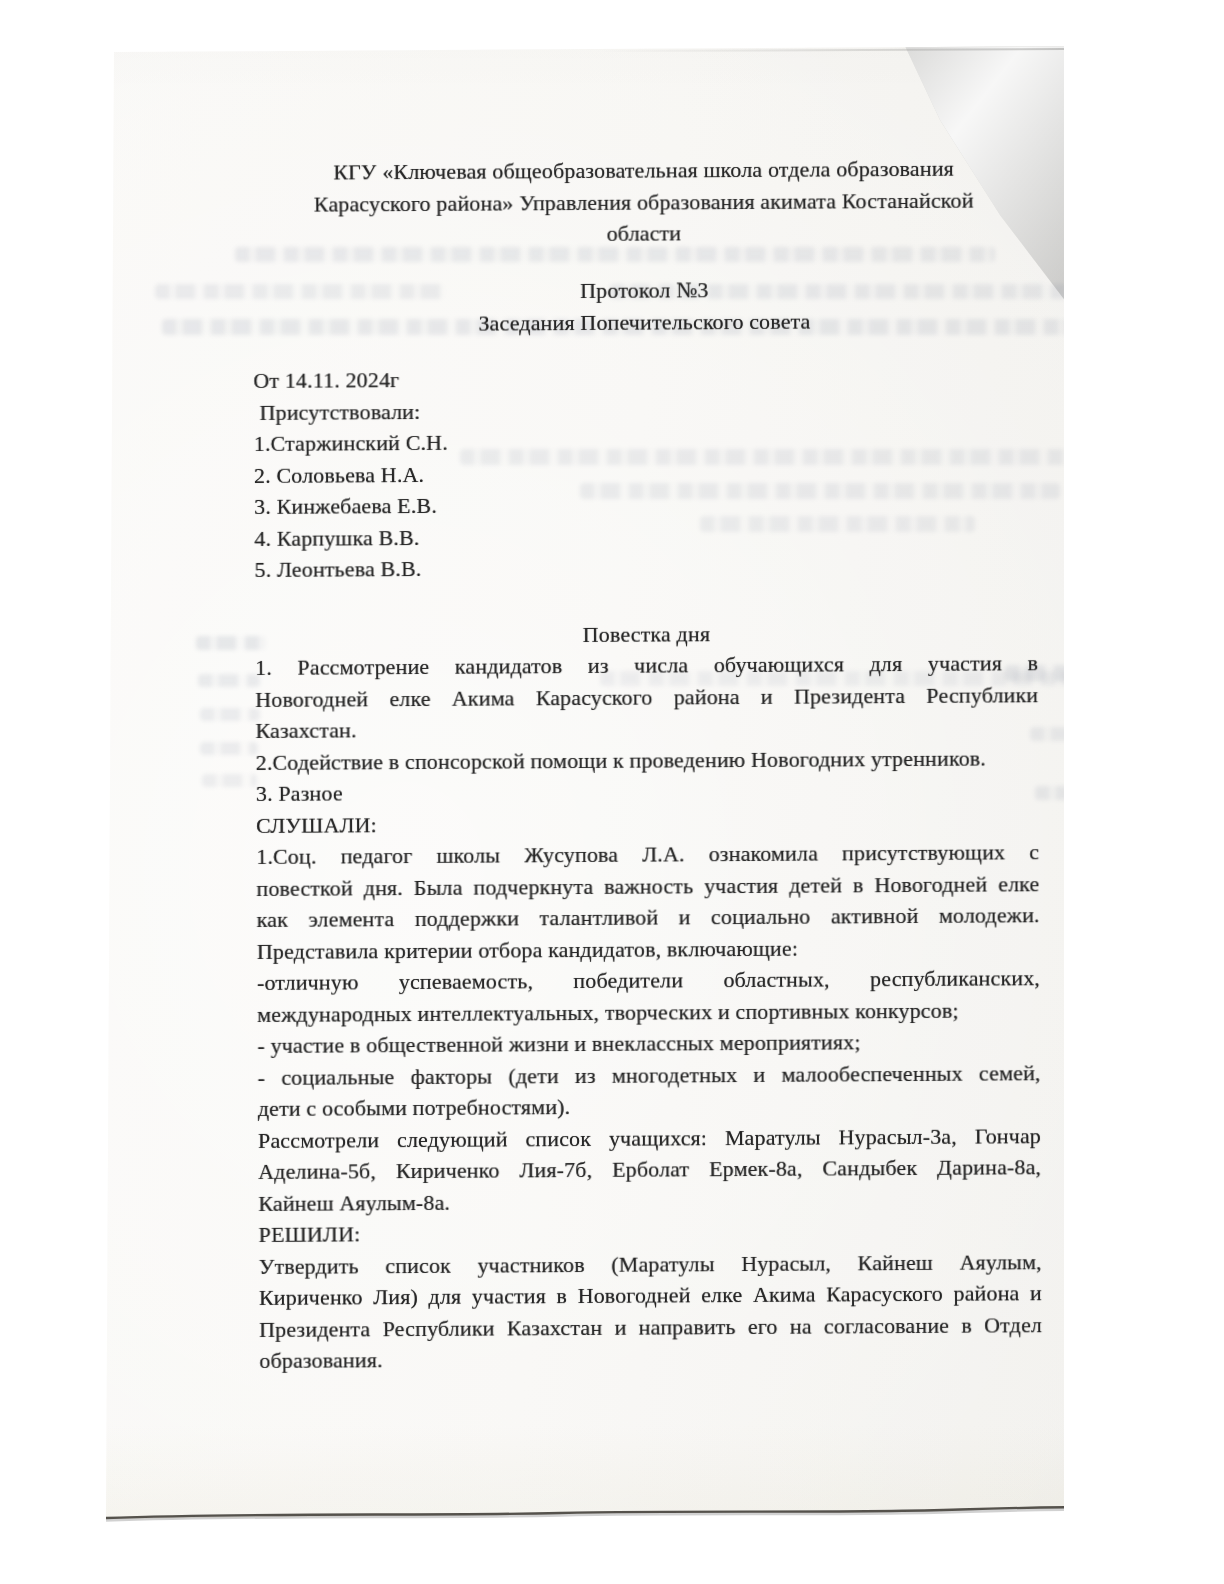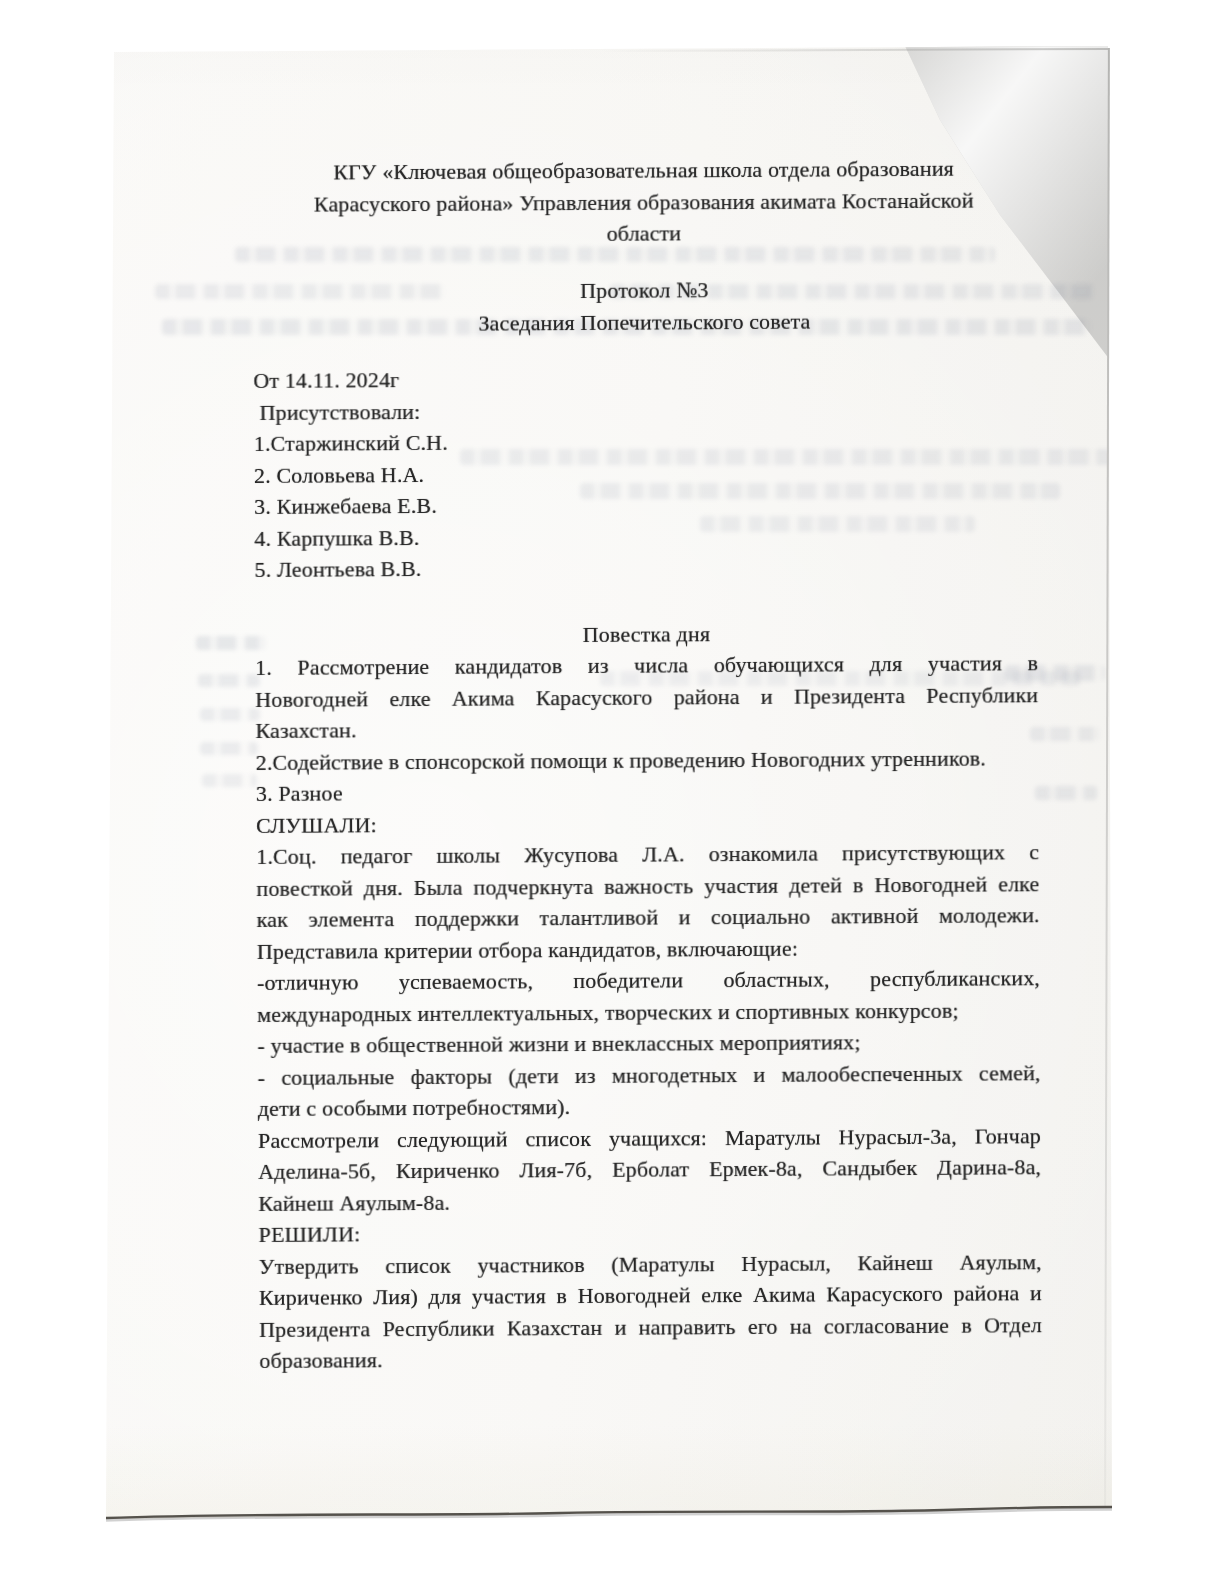--- a/index.html
+++ b/index.html
@@ -3,21 +3,20 @@
 <meta charset="utf-8">
 <style>
   html, body { margin: 0; padding: 0; background: #ffffff; }
   .page {
     position: relative;
     width: 1064px;
     height: 1584px;
     background: #ffffff;
     overflow: hidden;
     font-family: "Liberation Serif", "DejaVu Serif", serif;
-    padding-left: 48px;
   }
   
   .paper {
     position: absolute;
     inset: 0;
     clip-path: polygon(114px 52px, 1108px 46px, 1112px 1507px, 106px 1519px);
     background:
       radial-gradient(120% 90% at 38% 55%, rgba(255,255,255,0.55) 0%, rgba(255,255,255,0) 70%),
       linear-gradient(to bottom, rgba(0,0,0,0.015) 0%, rgba(0,0,0,0) 6%, rgba(0,0,0,0) 90%, rgba(226,222,202,0.35) 99%),
       linear-gradient(97deg, #faf9f7 0%, #f7f6f3 55%, #f2f1ee 100%);

